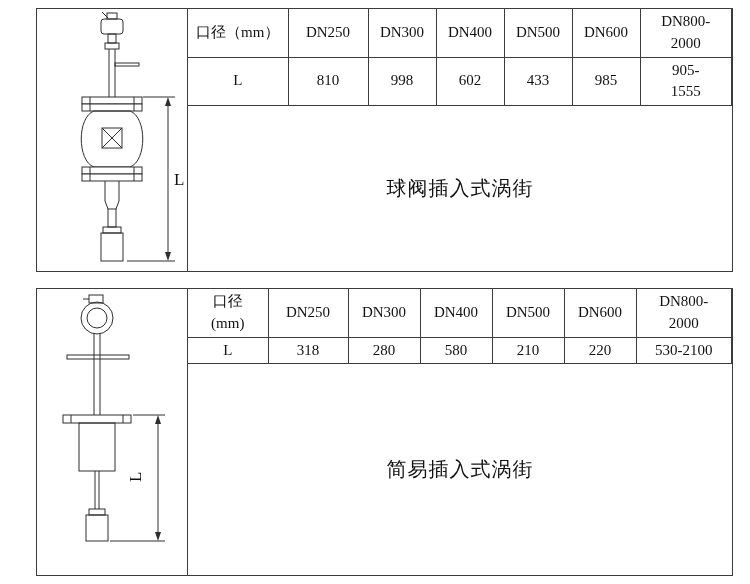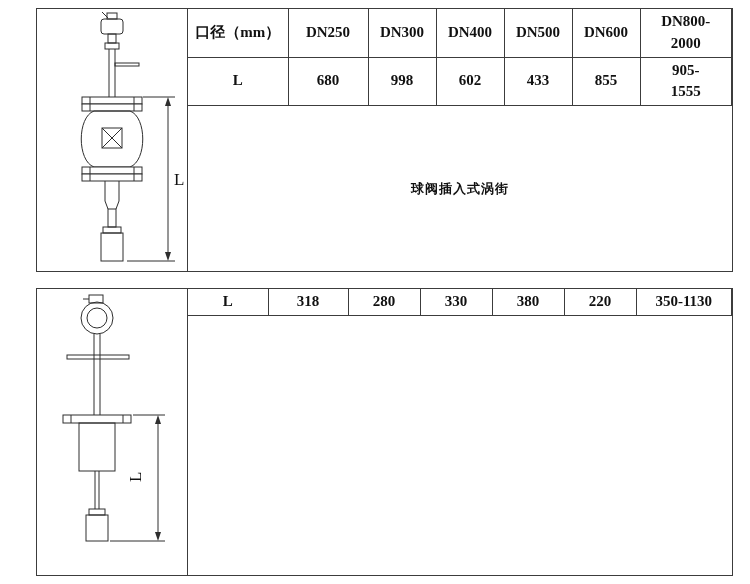--- a/index.html
+++ b/index.html
@@ -8,31 +8,31 @@
     font-family:"Liberation Serif","DejaVu Serif",serif;color:#111;
   }
   .panel{
     position:absolute;left:36px;width:697px;
     border:1px solid #3c3c3c;background:#fff;
     display:flex;box-sizing:border-box;
   }
   .panel-top{top:8px;height:264px;}
   .panel-bottom{top:288px;height:288px;}
   .drawing{flex:0 0 150px;width:150px;position:relative;}
-  .right{flex:1;min-width:0;border-left:1px solid #3c3c3c;display:flex;flex-direction:column;font-weight:bold;}
+  .right{flex:1;min-width:0;border-left:1px solid #3c3c3c;display:flex;flex-direction:column;}
   table{border-collapse:collapse;width:100%;table-layout:fixed;}
   td{
     border:1px solid #3c3c3c;text-align:center;vertical-align:middle;
     font-size:15px;line-height:1.45;padding:2px 4px;box-sizing:border-box;
     white-space:pre-line;
   }
   tr:first-child td{border-top:none;}
   td:first-child{border-left:none;}
   .caption-area{flex:1;display:flex;align-items:center;justify-content:center;}
-  .caption{font-size:13px;letter-spacing:1px;}
+  .caption{font-size:20px;letter-spacing:1px;}
   svg{display:block;}
   .ln{stroke:#2e2e2e;stroke-width:1;fill:none;}
   .fl{stroke:#2e2e2e;stroke-width:1;fill:#fff;}
   .dim{stroke:#2e2e2e;stroke-width:1;}
   .dimhead{fill:#2e2e2e;stroke:none;}
   text.dimlabel{font-family:"Liberation Serif","DejaVu Serif",serif;font-size:17px;fill:#111;}
 </style>
 </head>
 <body>
 
@@ -105,25 +105,25 @@
         <td>DN250</td>
         <td>DN300</td>
         <td>DN400</td>
         <td>DN500</td>
         <td>DN600</td>
         <td>DN800-
 2000</td>
       </tr>
       <tr style="height:46px">
         <td>L</td>
-        <td>680</td>
+        <td>810</td>
         <td>998</td>
         <td>602</td>
         <td>433</td>
-        <td>855</td>
+        <td>985</td>
         <td>905-
 1555</td>
       </tr>
     </tbody>
       </table>
     <div class="caption-area">
       <div class="caption">球阀插入式涡街</div>
     </div>
   </div>
 </section>
@@ -171,25 +171,39 @@
       <colgroup>
         <col style="width:80px">
           <col style="width:80px">
           <col style="width:72px">
         <col style="width:72px">
           <col style="width:72px">
           <col style="width:72px">
           <col>
       </colgroup>
       <tbody>
+          <tr style="height:48px">
+        <td>口径
+(mm)</td>
+        <td>DN250</td>
+        <td>DN300</td>
+        <td>DN400</td>
+        <td>DN500</td>
+        <td>DN600</td>
+        <td>DN800-
+2000</td>
+      </tr>
       <tr style="height:26px">
         <td>L</td>
         <td>318</td>
         <td>280</td>
-        <td>330</td>
-        <td>380</td>
+        <td>580</td>
+        <td>210</td>
         <td>220</td>
-        <td>350-1130</td>
+        <td>530-2100</td>
       </tr>
     </tbody>
       </table>
+    <div class="caption-area">
+      <div class="caption">简易插入式涡街</div>
+    </div>
   </div>
 </section>
 
 </body></html>

